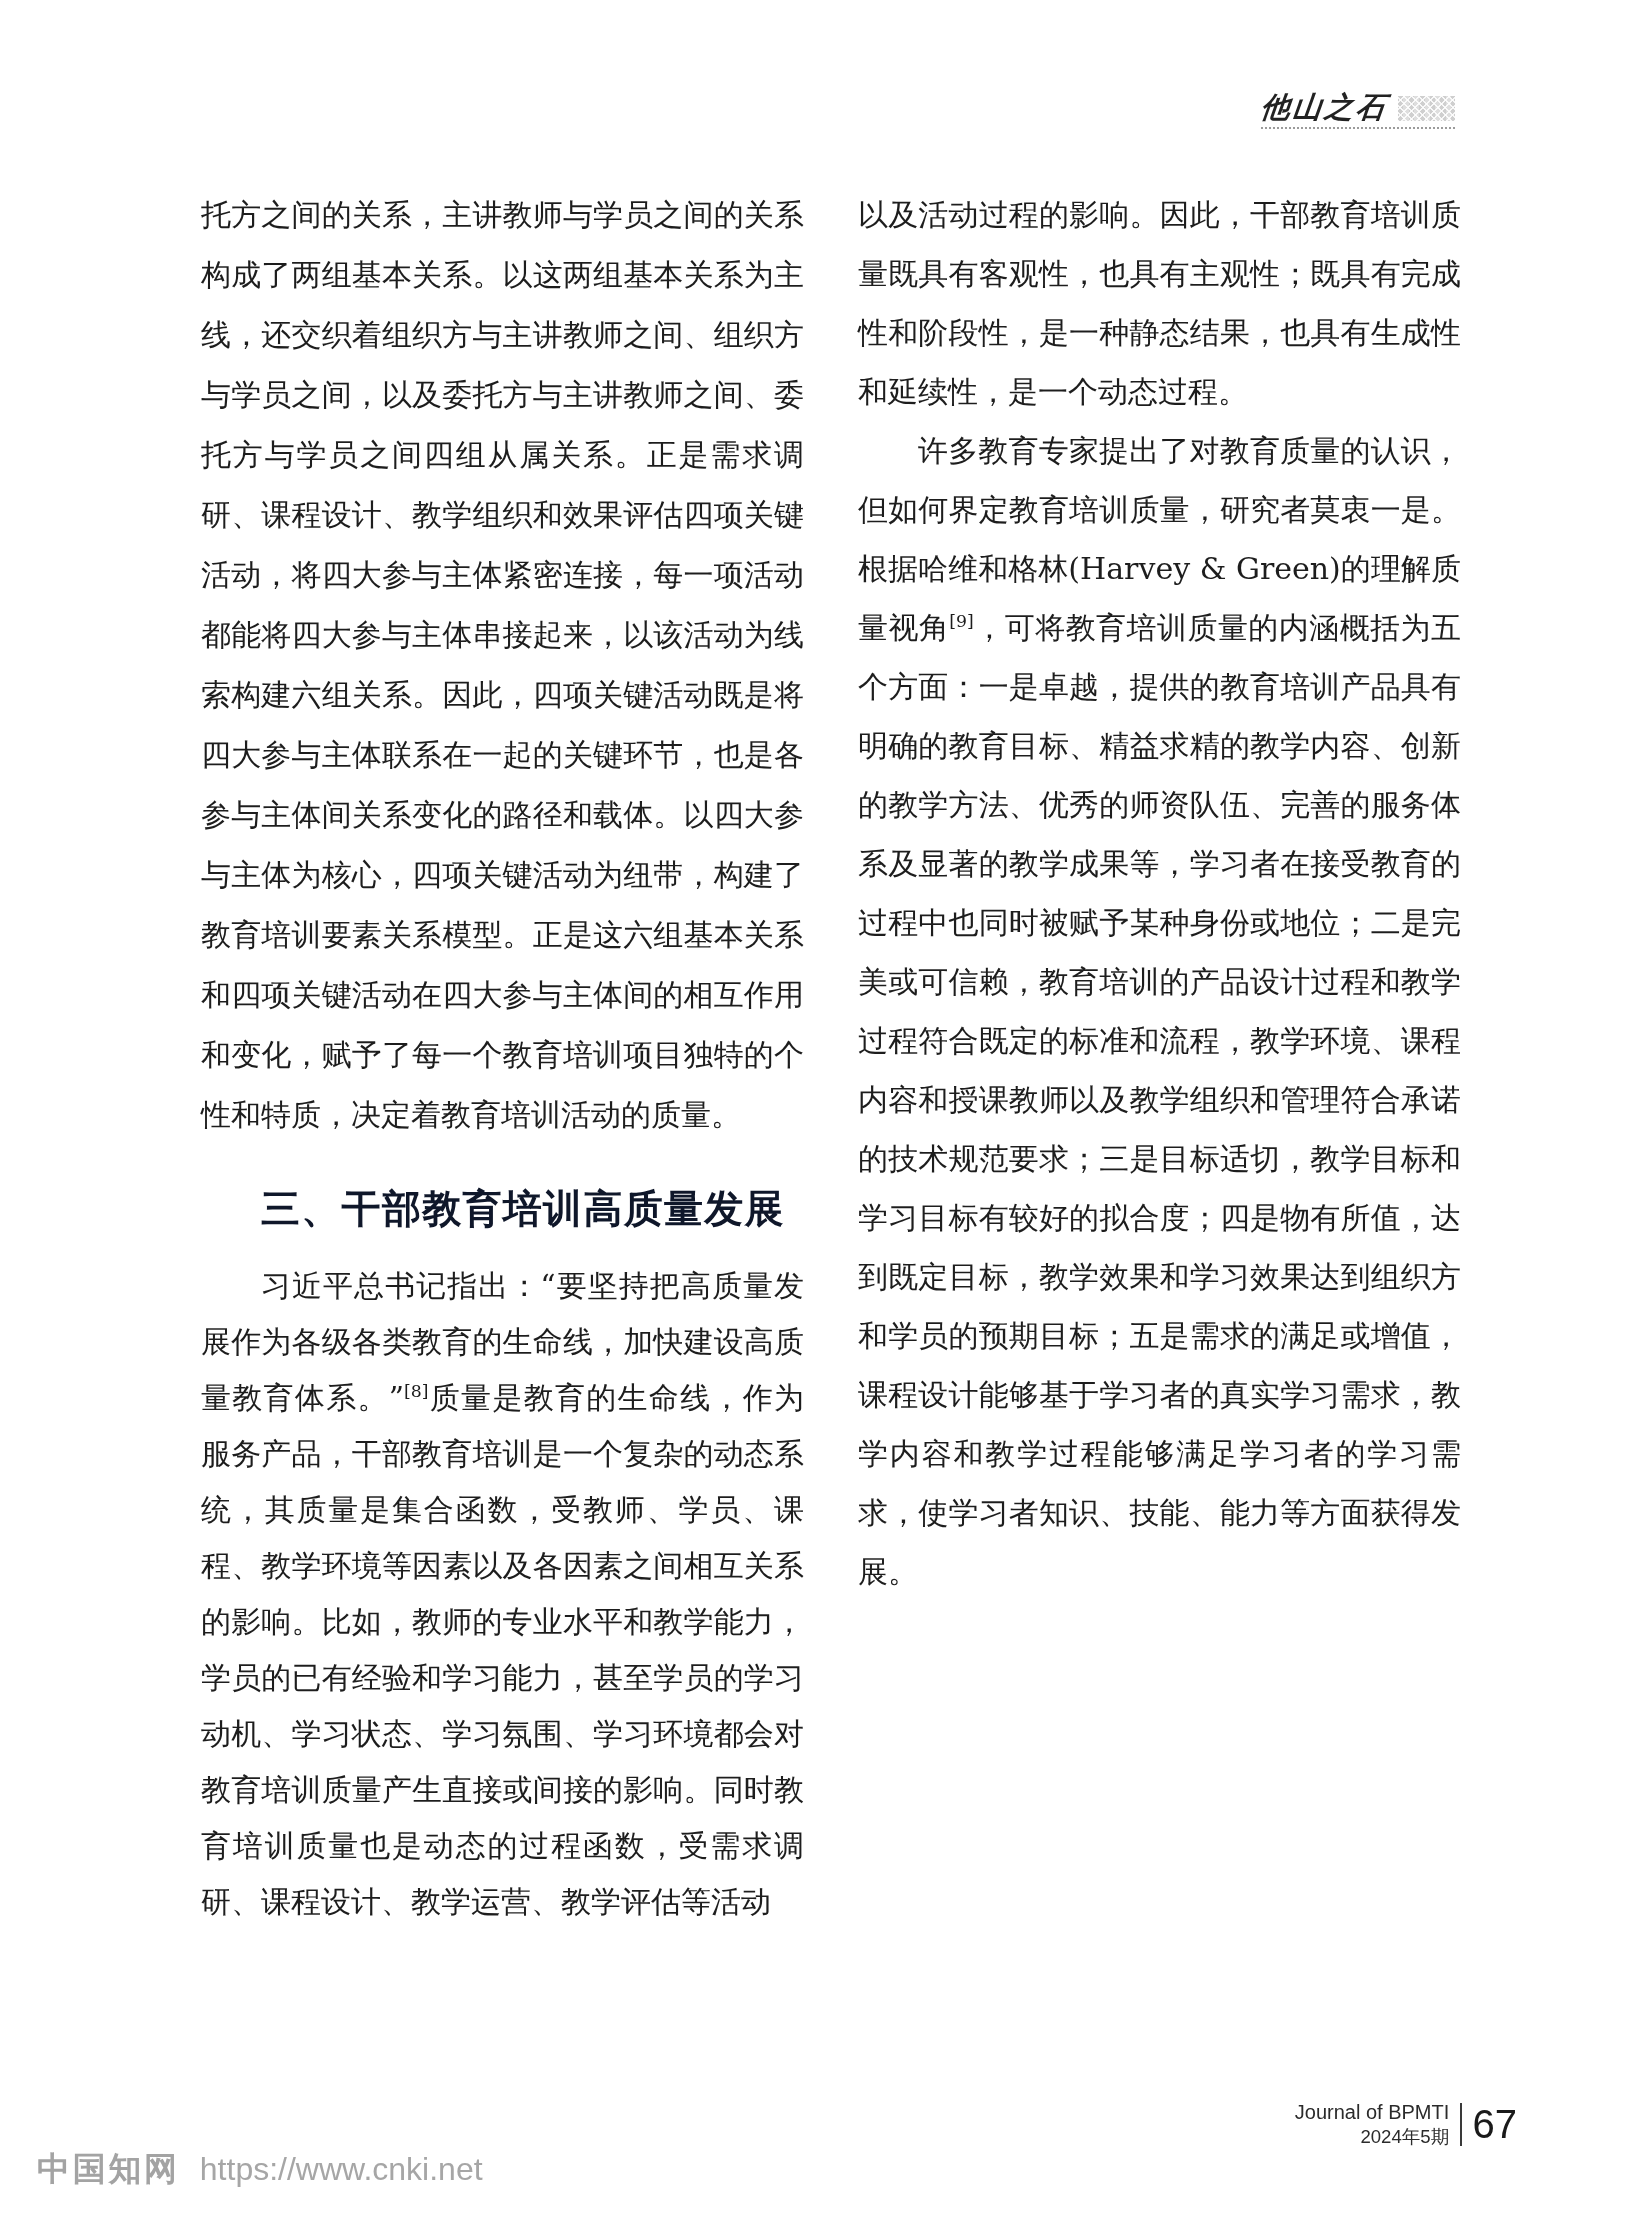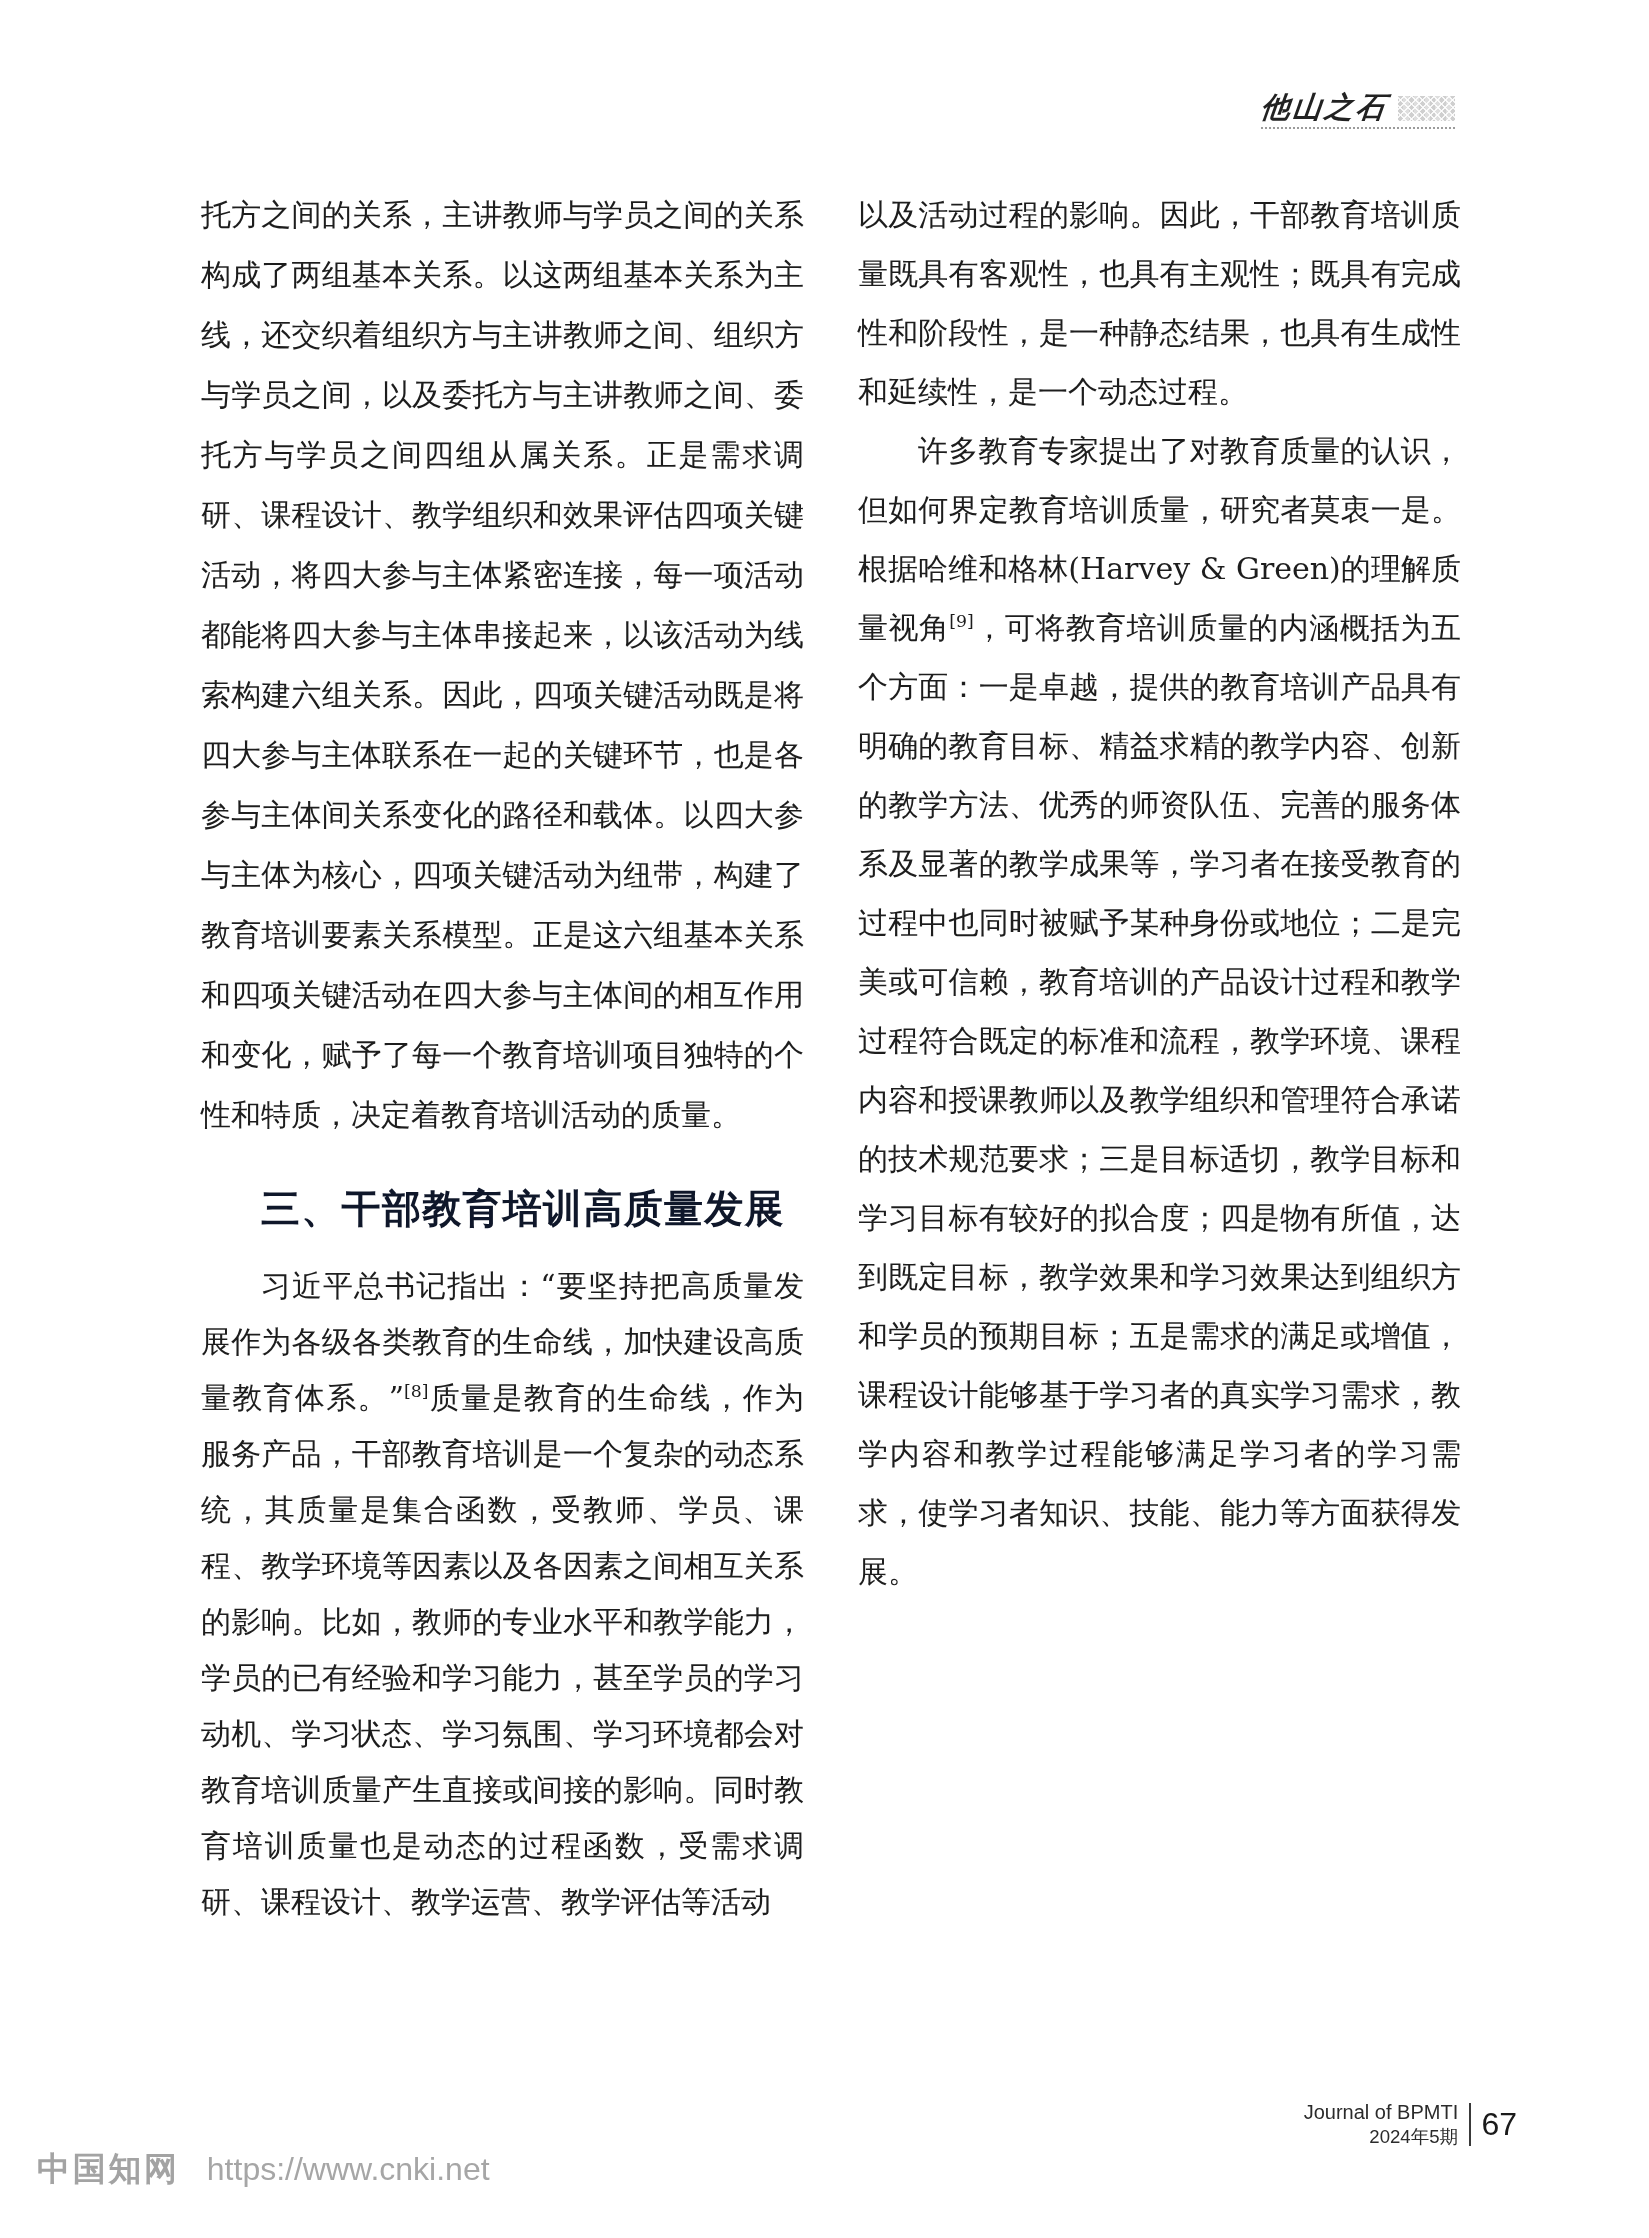--- a/index.html
+++ b/index.html
@@ -116,33 +116,33 @@
     line-height: 1.25;
   }
   .journal-name { font-size: 20px; }
   .journal-issue { font-size: 18.6px; }
   .footer-divider {
     width: 2px;
     height: 43px;
     background: #3a3a3a;
   }
   .page-number {
-    font-size: 32px;
+    font-size: 40px;
     font-weight: 500;
     color: #1a1a1a;
     line-height: 1;
   }
 
   .footer-left {
     position: absolute;
     left: 37px;
     top: 2147px;
     display: flex;
     align-items: baseline;
-    gap: 27px;
+    gap: 20px;
     font-family: "Liberation Sans", sans-serif;
     color: #a3a3a3;
   }
   .site-name {
     font-size: 33px;
     letter-spacing: 2.7px;
     font-weight: bold;
     color: #a3a3a3;
   }
   .site-url {

